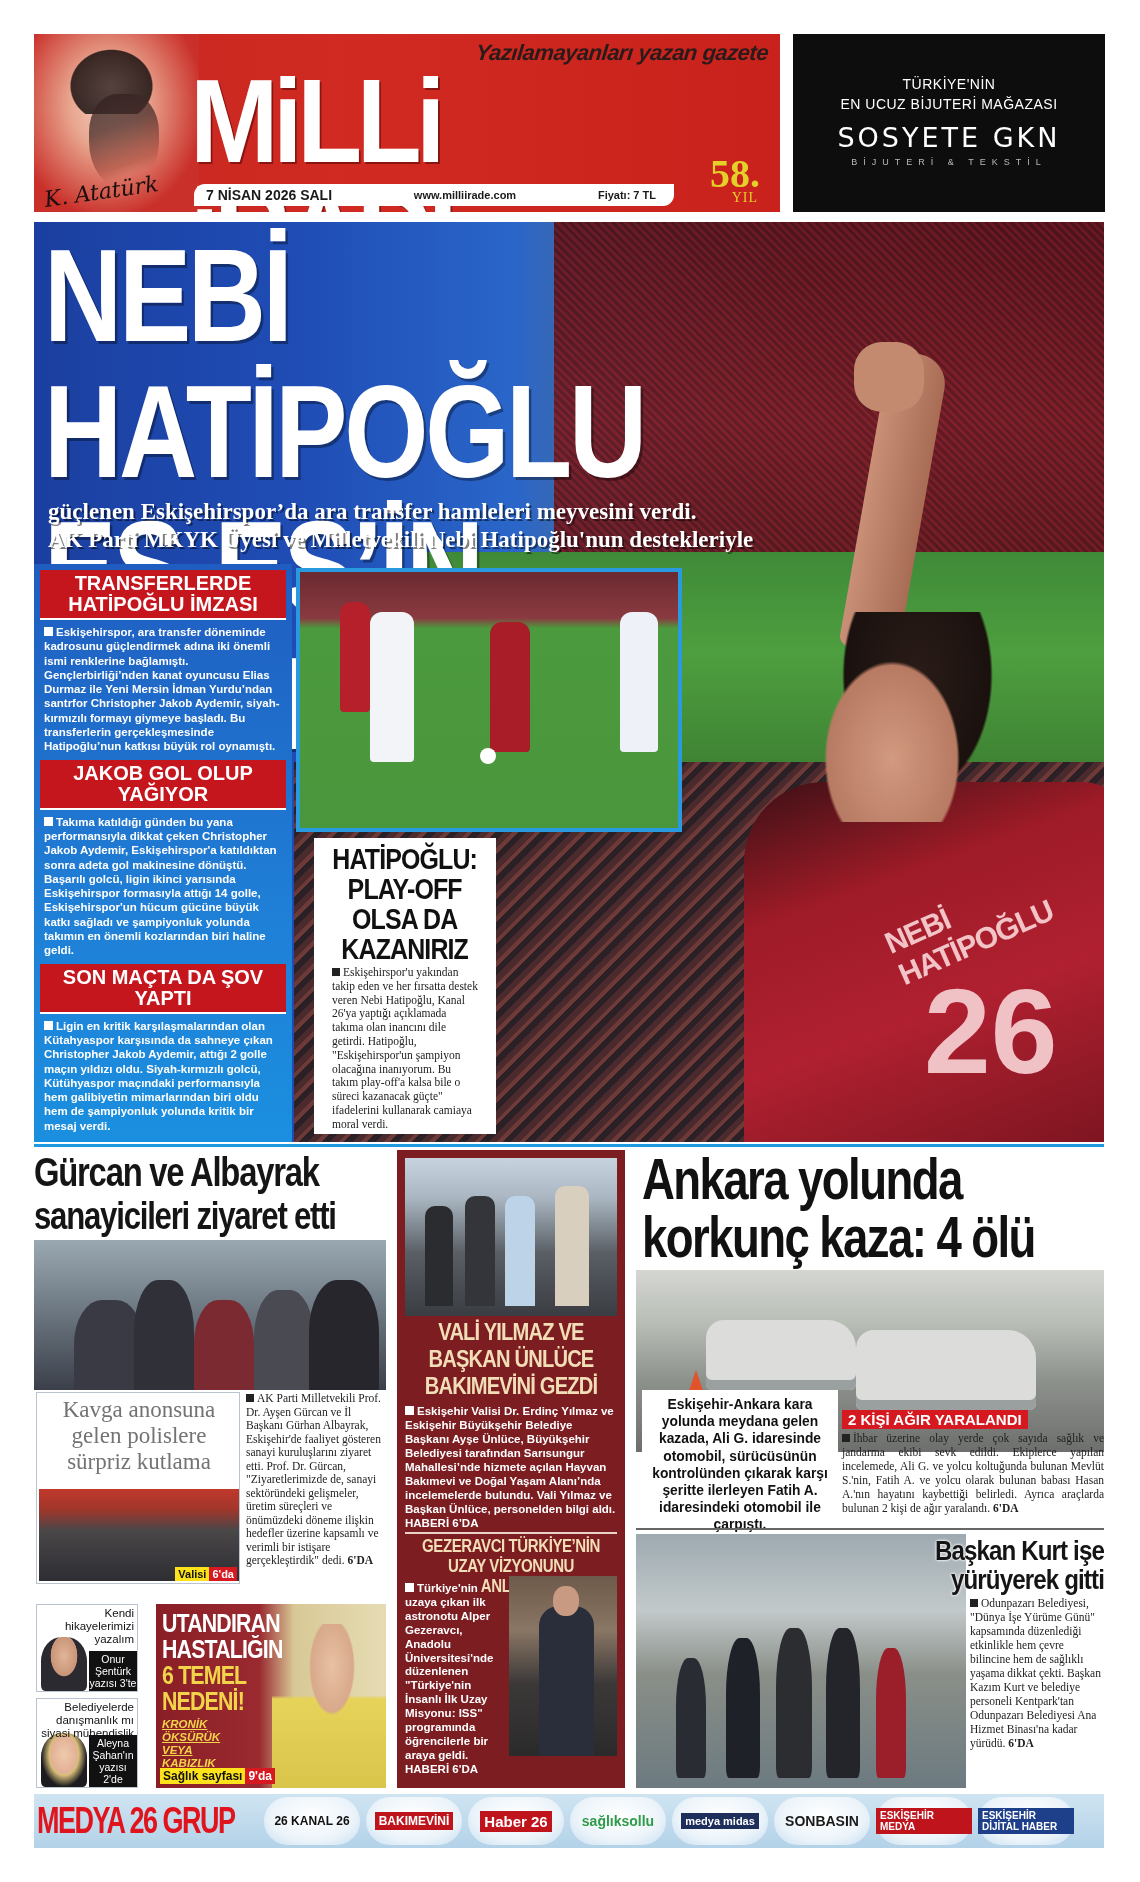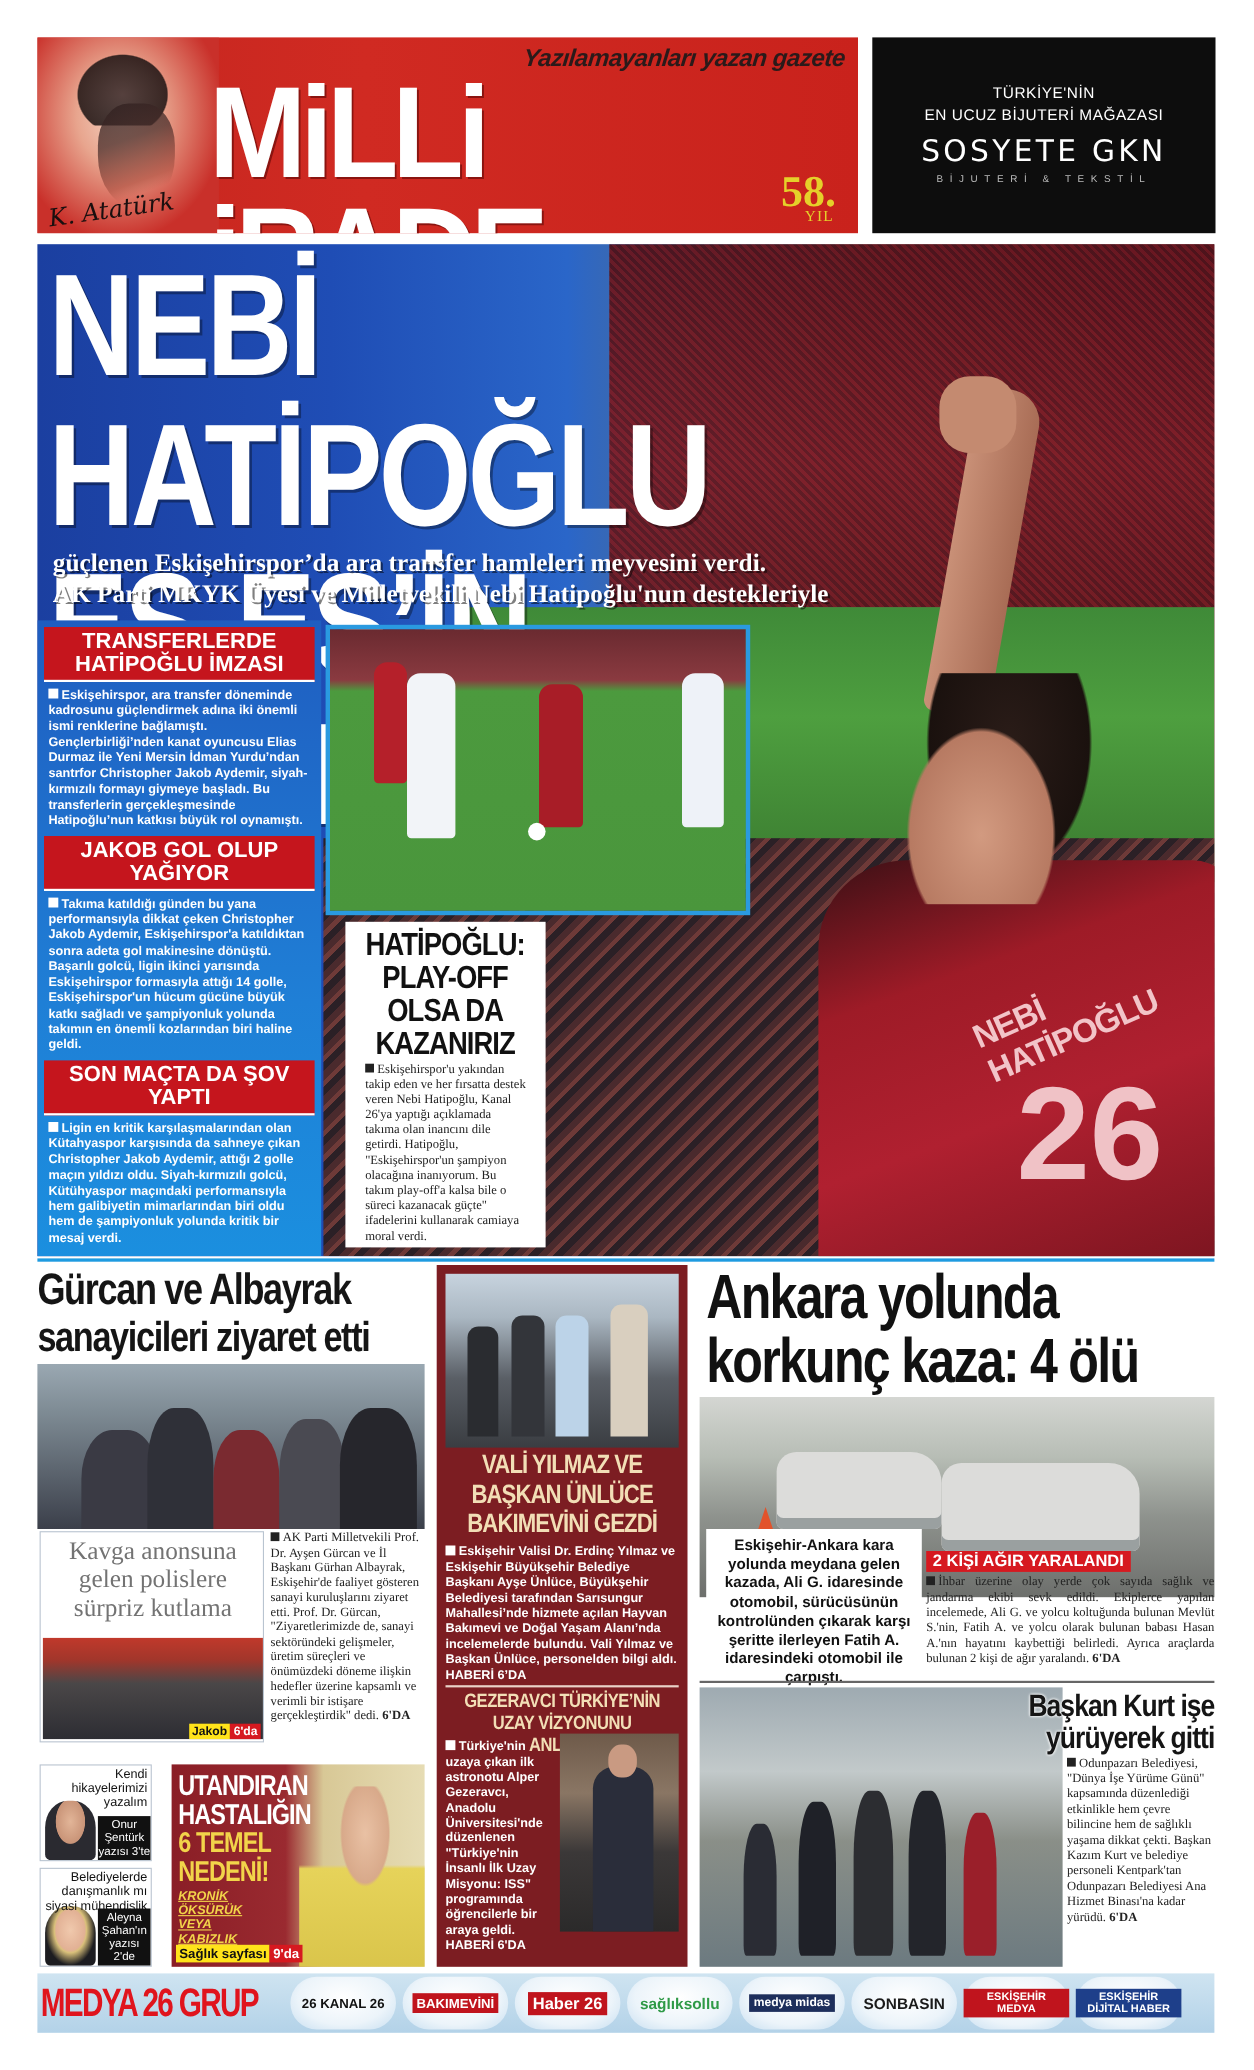--- a/index.html
+++ b/index.html
@@ -109,21 +109,21 @@
 
   #kurt-sep { left: 636px; top: 1528px; width: 468px; height: 2px; background: #666; }
   #kurt-photo { left: 636px; top: 1534px; width: 330px; height: 254px; background: linear-gradient(180deg,#9eaab1 0%,#c2c9ca 30%,#8a8f88 55%,#6c7a80 100%); overflow: hidden; }
   #kurt-photo .walker { position:absolute; bottom: 10px; border-radius: 40% 40% 8% 8%; }
   #kurt-title { left: 900px; top: 1536px; width: 204px; text-align: right; font-weight: 900; font-size: 28px; line-height: 29px; color: #151515; letter-spacing: -1px; transform: scaleX(.86); transform-origin: right top; text-shadow: 0 0 3px #fff, 0 0 3px #fff; }
   #kurt-text { left: 970px; top: 1596px; width: 136px; font-family: "Liberation Serif", serif; font-size: 11.5px; line-height: 14px; color: #222; }
 
   
   #footer { left: 34px; top: 1794px; width: 1070px; height: 54px; background: linear-gradient(180deg,#cfe4f1 0%,#b3d2e8 100%); display: flex; align-items: center; }
   #footer .group { font-weight: 900; color: #e0141d; font-size: 36px; letter-spacing: -2px; transform: scaleX(.75); transform-origin: left; width: 240px; padding-left: 4px; white-space: nowrap; }
-  #footer .logos { display: flex; gap: 6px; margin-left: -10px; text-align: center; }
+  #footer .logos { display: flex; gap: 6px; margin-left: -10px; }
   #footer .logo { width: 96px; height: 48px; border-radius: 24px; background: radial-gradient(ellipse at 50% 40%, #ffffff 0%, #ecf4fa 60%, #c6def0 100%); display:flex; align-items:center; justify-content:center; font-size: 12px; font-weight: 900; }
   #footer .logo span { padding: 2px 4px; }
   .l-kanal { color:#111; }
   .l-esk span { background:#c0141d; color:#fff; }
   .l-haber span { background:#c0141d; color:#fff; font-size: 15px; }
   .l-saglik { color:#2f9a47; font-size: 14px !important; }
   .l-medya span { background:#1e2f5c; color:#fff; font-size: 11px; }
   .l-son { color:#1a1a1a; font-size: 14px !important; }
   .l-eskm span { background:#c0141d; color:#fff; font-size: 10px; }
   .l-dij span { background:#1e3f8a; color:#fff; font-size: 10px; }
@@ -134,20 +134,25 @@
 <div id="masthead" class="abs">
   <div id="portrait" class="abs">
     <div class="hair"></div>
       <div class="face"></div>
     <div class="sig">K. Atatürk</div>
   </div>
   <div id="tagline" class="abs">Yazılamayanları yazan gazete</div>
   <div id="logo" class="abs">MiLLi iRADE</div>
   <div id="year" class="abs">58.</div>
   <div id="year-label" class="abs">YIL</div>
+  <div id="dateline" class="abs">
+    <span class="date">7 NİSAN 2026 SALI</span>
+    <span class="web">www.milliirade.com</span>
+    <span class="price">Fiyatı: 7 TL</span>
+  </div>
 </div>
 
 <div id="ad" class="abs">
   <div class="l1">TÜRKİYE'NİN</div>
   <div class="l2">EN UCUZ BİJUTERİ MAĞAZASI</div>
   <div class="brand">SOSYETE GKN</div>
   <div class="sub">BİJUTERİ &amp; TEKSTİL</div>
 </div>
 
 <div id="hero" class="abs">
@@ -205,21 +210,21 @@
   <div class="person" style="left:40px;width:70px;height:110px;background:#3a3a44"></div>
   <div class="person" style="left:100px;width:60px;height:130px;background:#2f3038"></div>
   <div class="person" style="left:160px;width:60px;height:110px;background:#7a2a30"></div>
   <div class="person" style="left:220px;width:60px;height:120px;background:#4a4a52"></div>
   <div class="person" style="left:275px;width:70px;height:130px;background:#26262c"></div>
 </div>
 <div id="kavga-box" class="abs">
   <div id="kavga-title" class="abs">Kavga anonsuna gelen polislere sürpriz kutlama</div>
   <div id="kavga-photo" class="abs"></div>
   <div id="kavga-badge" class="abs">
-    <span class="y">Jakob</span>
+    <span class="y">Valisi</span>
     <span class="r">6'da</span>
   </div>
 </div>
 <div id="gurcan-text" class="abs">
   <span class="bullet-dark"></span><span>AK Parti Milletvekili Prof. Dr. Ayşen Gürcan ve İl Başkanı Gürhan Albayrak, Eskişehir'de faaliyet gösteren sanayi kuruluşlarını ziyaret etti. Prof. Dr. Gürcan, "Ziyaretlerimizde de, sanayi sektöründeki gelişmeler, üretim süreçleri ve önümüzdeki döneme ilişkin hedefler üzerine kapsamlı ve verimli bir istişare gerçekleştirdik" dedi.</span> <b>6'DA</b>
 </div>
 
 <div class="columnist abs" style="top:1604px">
   <div class="face" style="background:radial-gradient(ellipse at 50% 35%,#e2b598 0%,#c99478 40%,#2a2a30 42%)"></div>
   <div class="ct">Kendi hikayelerimizi yazalım</div>

